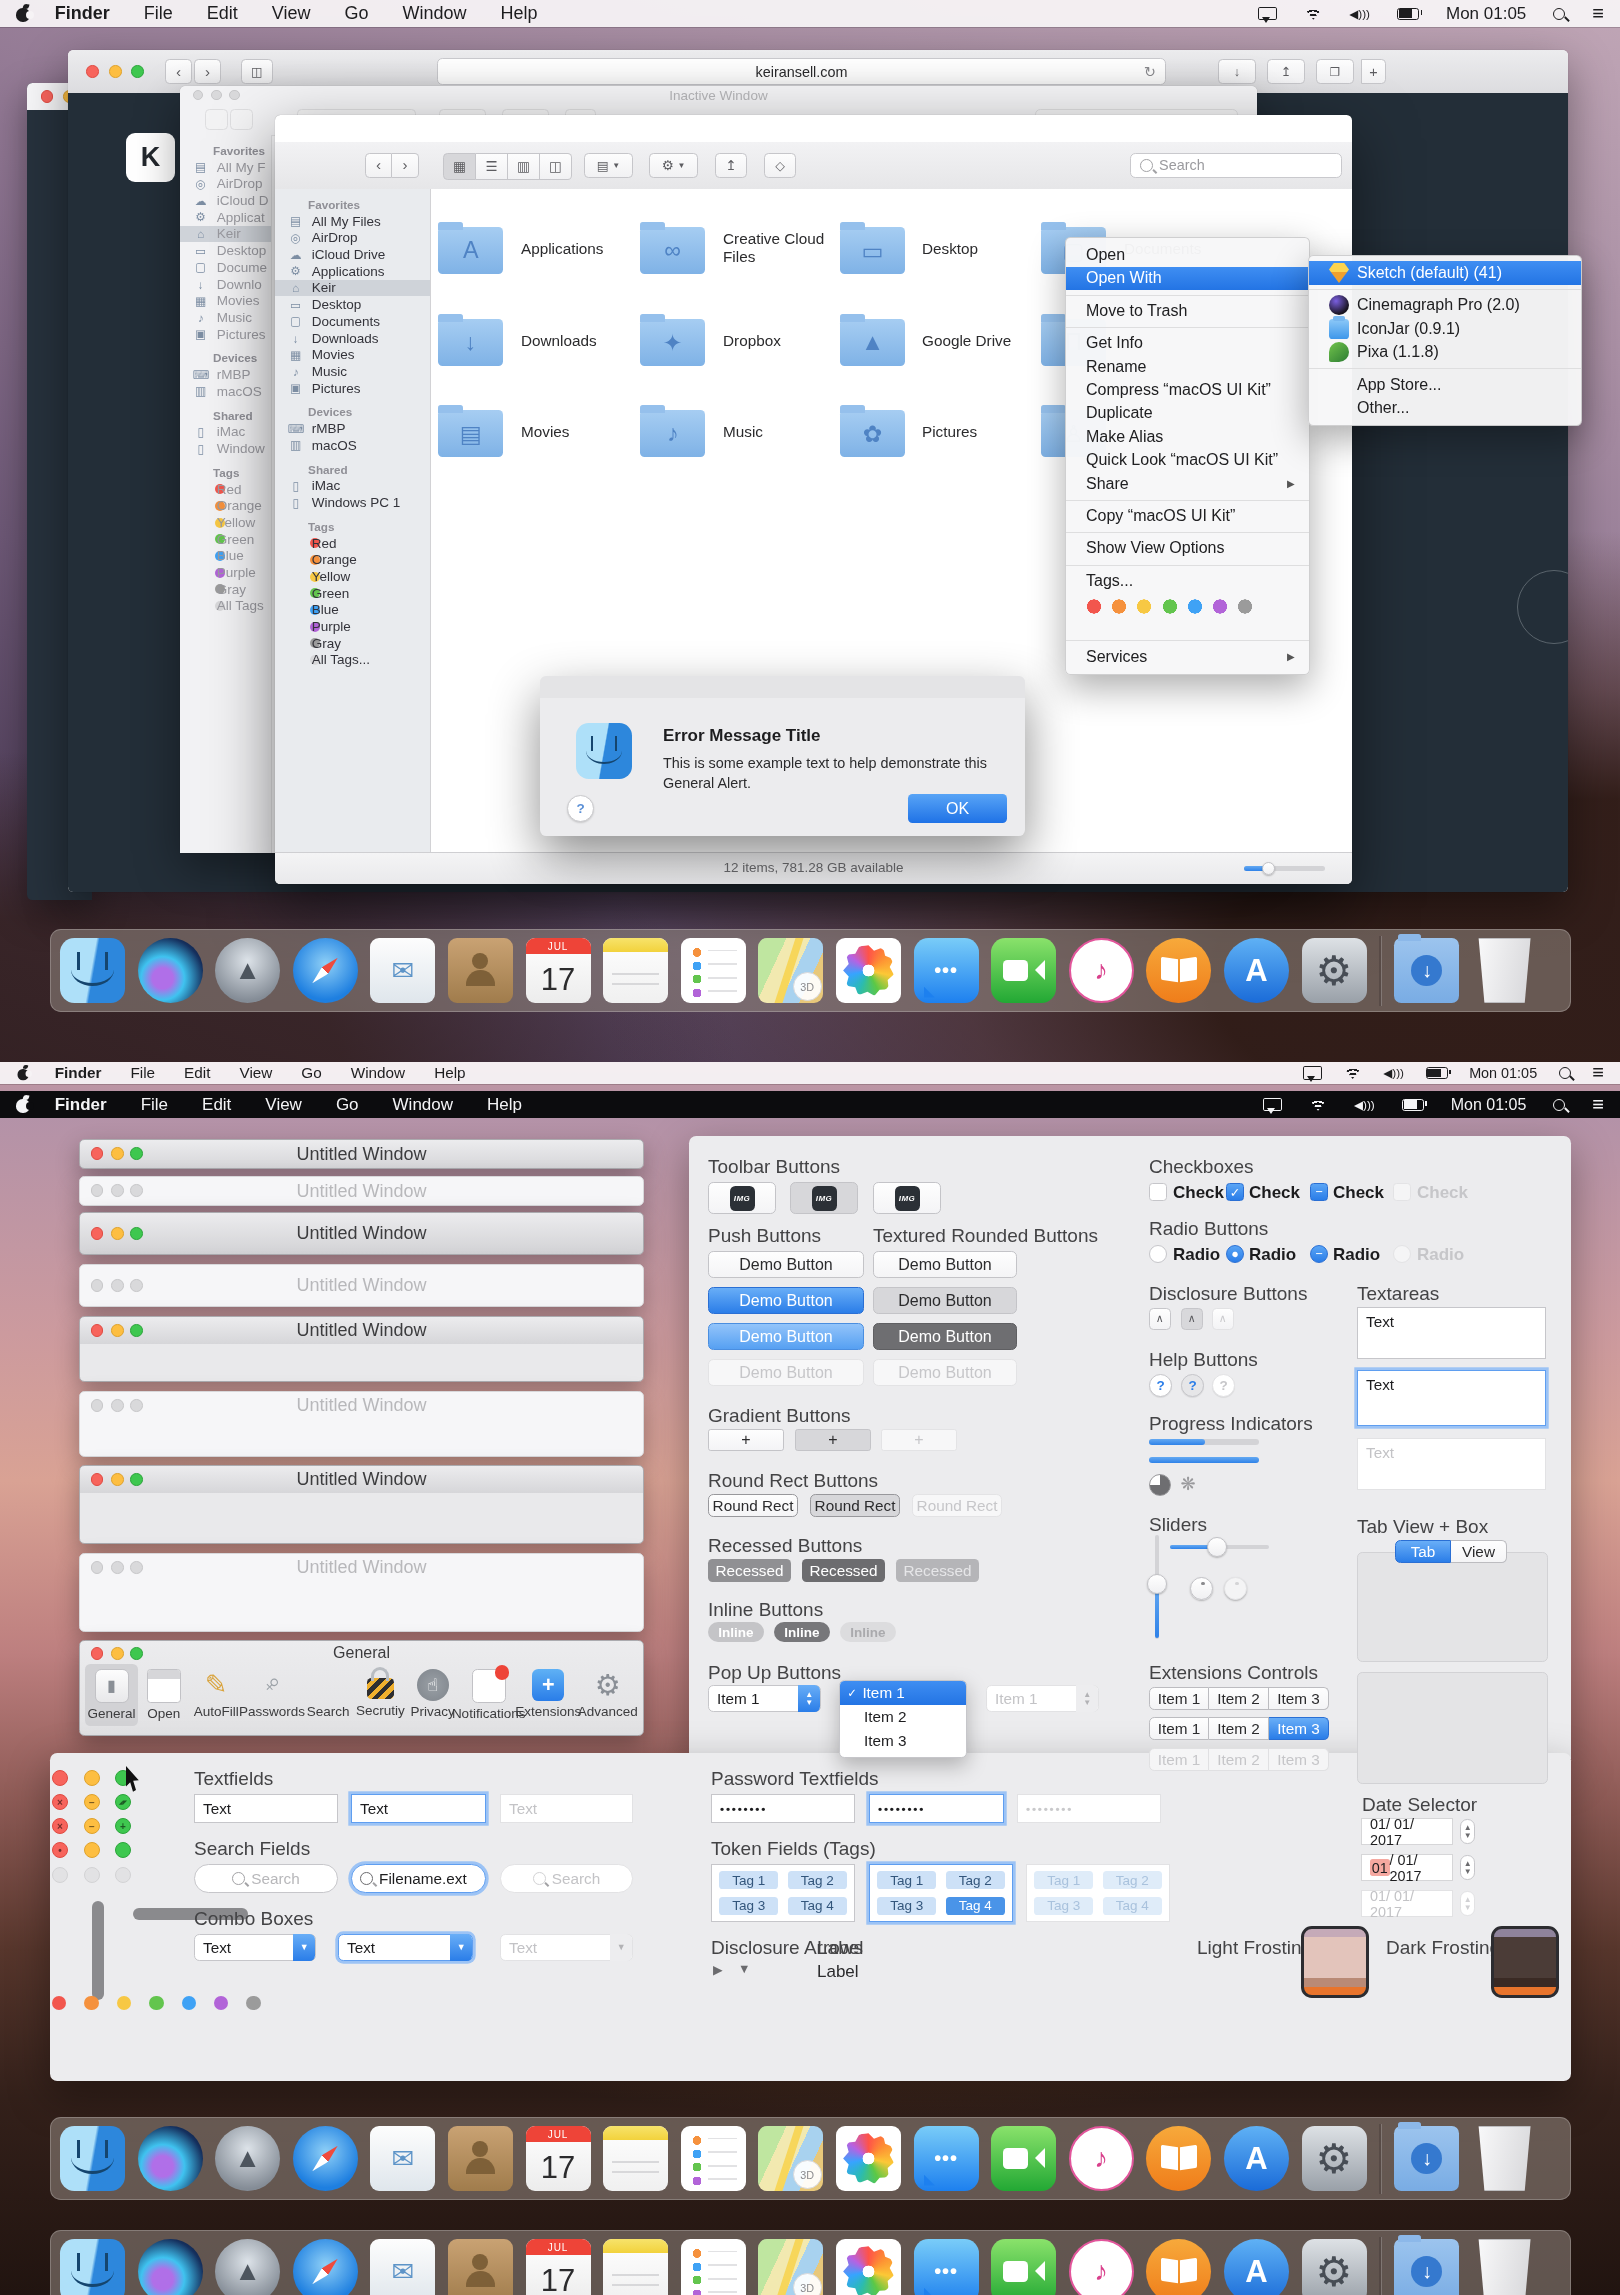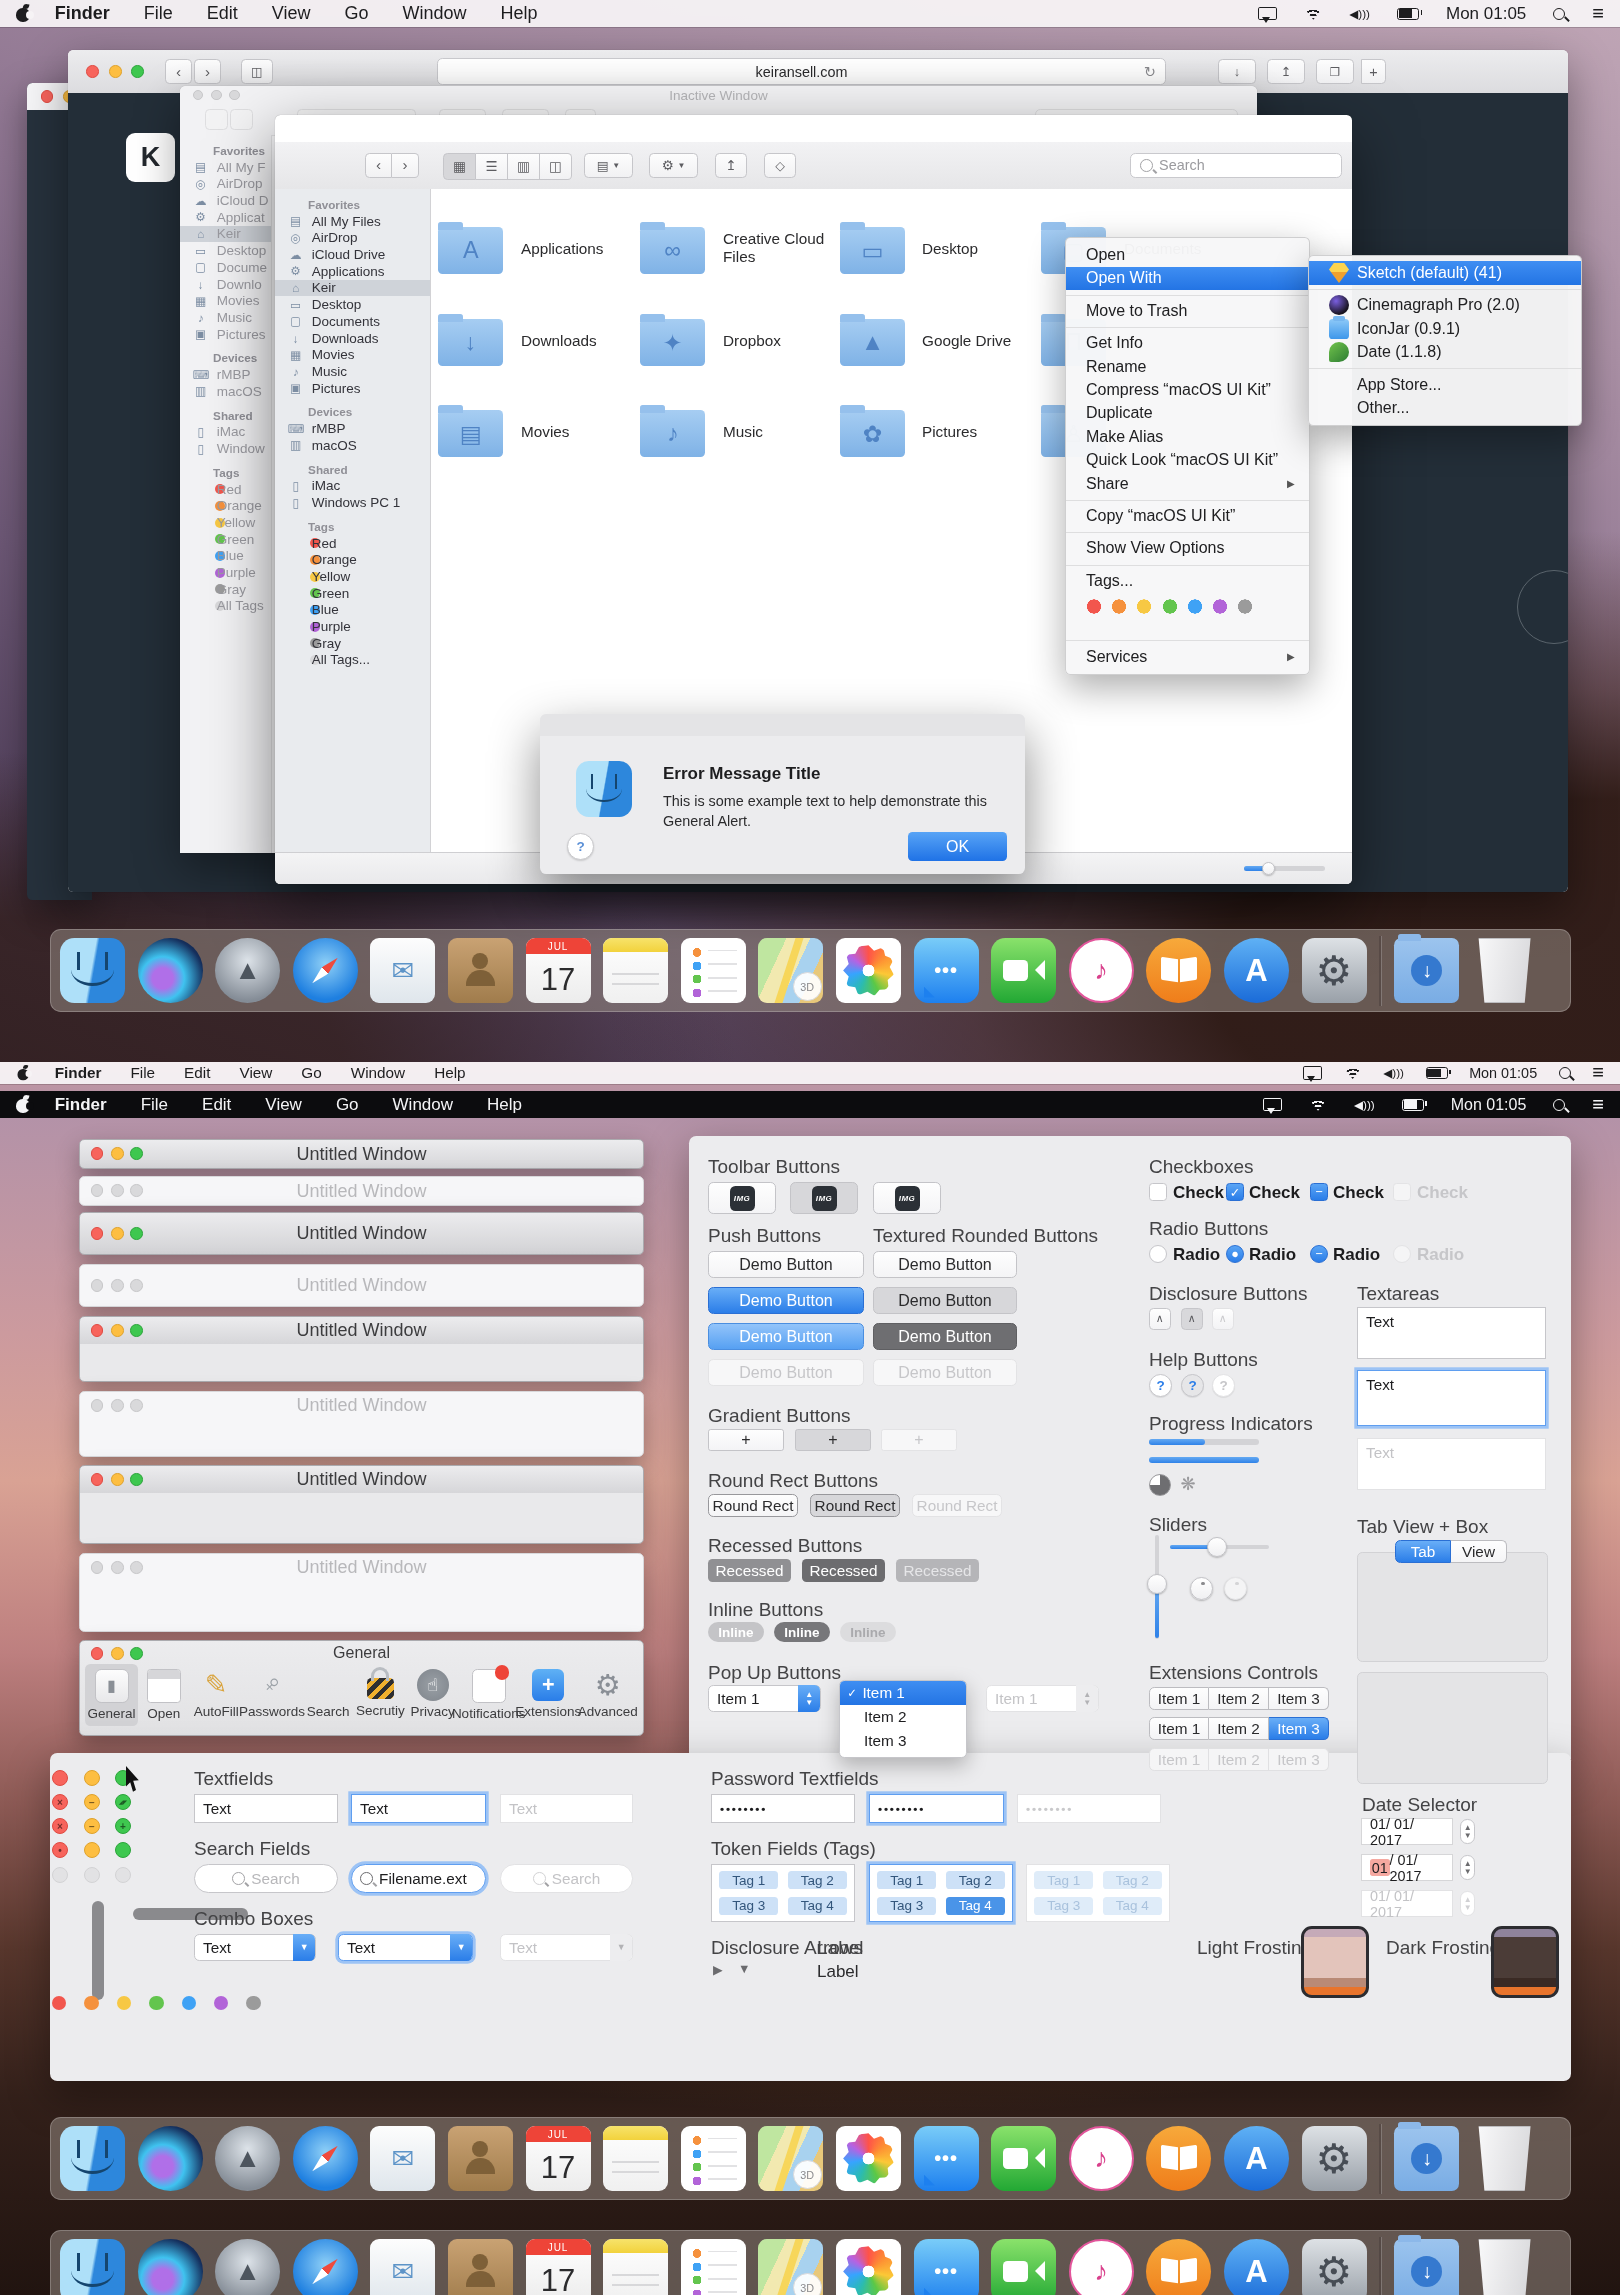--- a/index.html
+++ b/index.html
@@ -92,21 +92,21 @@
      radial-gradient(circle 7.2px at 129px 50%,#3fa2f5 97%,transparent),
      radial-gradient(circle 7.2px at 154px 50%,#b264d8 97%,transparent),
      radial-gradient(circle 7.2px at 179px 50%,#9b9b9b 97%,transparent);}
   .ow-ic{width:20px;height:20px;flex:none;position:relative;}
   .ow-sketch{background:linear-gradient(#fdd44e 0 45%,#efa02f 45%);clip-path:polygon(50% 100%,0 32%,24% 0,76% 0,100% 32%);}
   .ow-cine{border-radius:50%;background:radial-gradient(circle at 35% 30%,#7a5fe0,#191420 70%);}
   .ow-jar{background:linear-gradient(#8ec9f8,#3e97ea);border-radius:3.6px;}
   .ow-jar::before{content:"";position:absolute;top:-2.7px;left:3.6px;right:3.6px;height:4.5px;background:#77b6ef;border-radius:1.8px;}
   .ow-pixa{border-radius:50% 50% 50% 10%;background:linear-gradient(140deg,#72c44c,#2c7c33);}
   
-  #dialog{left:540px;top:714px;width:485px;height:160px;background:#ececee;border-radius:6.3px;z-index:30;position:absolute;
+  #dialog{left:540px;top:676px;width:485px;height:160px;background:#ececee;border-radius:6.3px;z-index:30;position:absolute;
           box-shadow:0 20px 50px rgba(0,0,0,.45);}
   .finder-face{background:linear-gradient(100deg,#aee0f9 0 49%,#2d87dc 51%);border-radius:12.6px;position:relative;}
   .finder-face::before{content:"";position:absolute;left:26%;right:26%;top:24%;height:26%;
       border-left:2.7px solid #15456e;border-right:2.7px solid #15456e;}
   .finder-face::after{content:"";position:absolute;left:18%;right:18%;top:26%;height:44%;
       border:2.7px solid #15456e;border-top:none;border-left:none;border-right:none;border-radius:0 0 50% 50%;}
   .okbtn{position:absolute;background:linear-gradient(#58a4f6,#1f72e6);color:#fff;border-radius:4.5px;
          display:flex;align-items:center;justify-content:center;font-size:16px;}
   .helpc{position:absolute;width:25px;height:25px;border-radius:50%;background:#fff;border:0.9px solid #c9c9cc;
          display:flex;align-items:center;justify-content:center;color:#5a8fd6;font-size:13.5px;font-weight:bold;box-shadow:0 0.9px 1.8px rgba(0,0,0,.15);}
@@ -918,21 +918,21 @@
       <span>Cinemagraph Pro (2.0)</span>
     </div>
 
     <div class="cm-row">
       <span class="ow-ic ow-jar"></span>
       <span>IconJar (0.9.1)</span>
     </div>
 
     <div class="cm-row">
       <span class="ow-ic ow-pixa"></span>
-      <span>Date (1.1.8)</span>
+      <span>Pixa (1.1.8)</span>
     </div>
 
     <div class="cm-row sep">
       <span class="ow-ic"></span>
       <span></span>
     </div>
 
     <div class="cm-row">
       <span class="ow-ic"></span>
       <span>App Store...</span>

